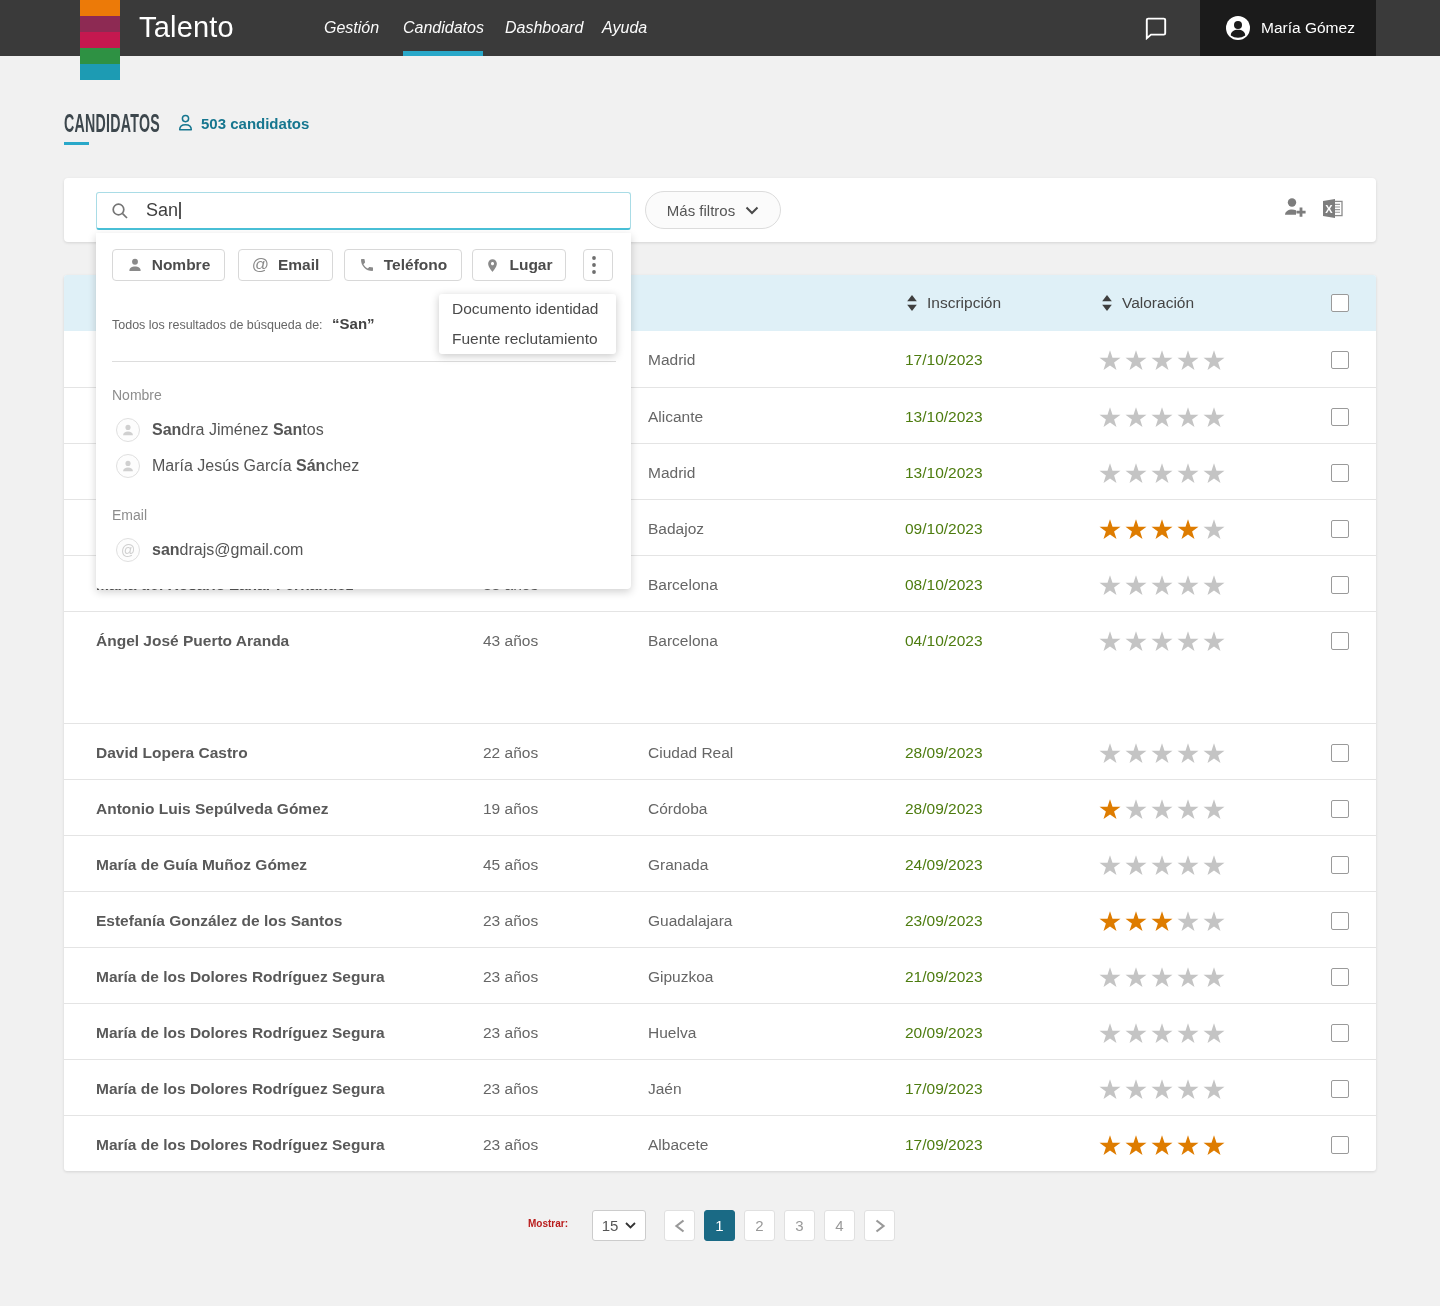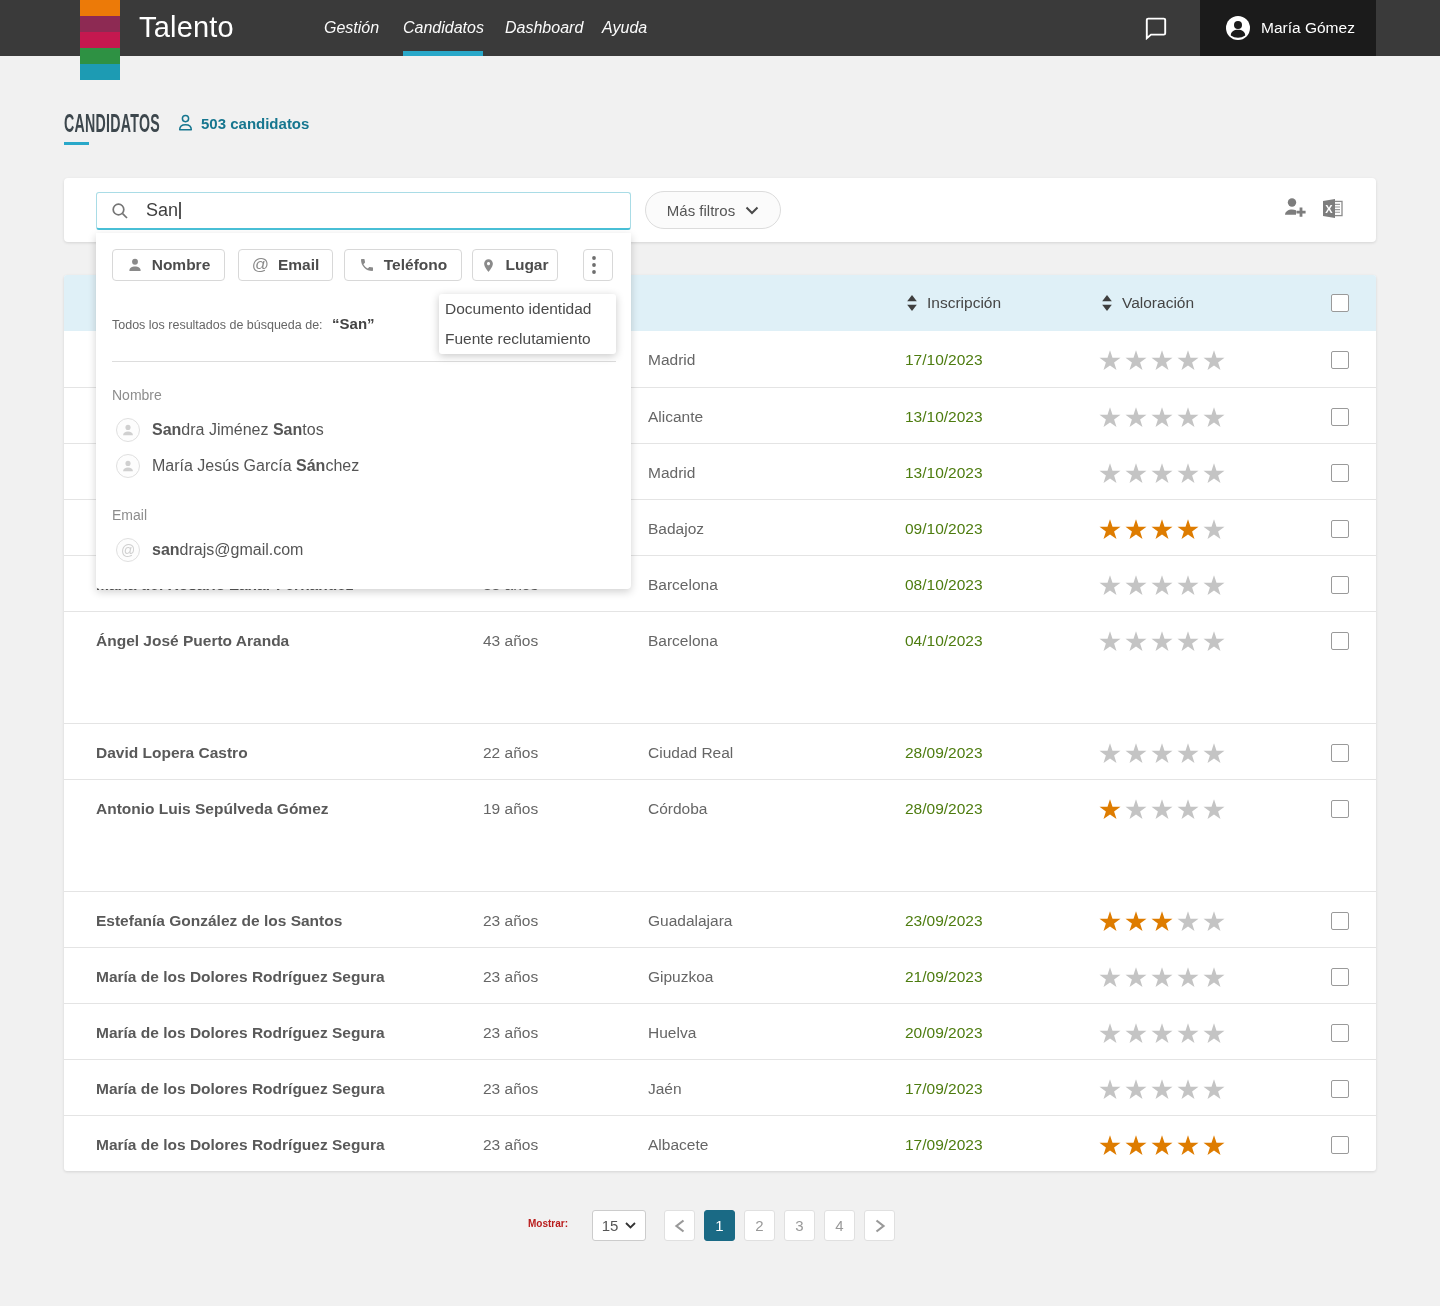--- a/index.html
+++ b/index.html
@@ -54,21 +54,21 @@
   .chip svg, .chip .at { margin-right:9px; }
   .at { font-size:17px; color:#8a8a8a; font-weight:400; }
   #p-all { position:absolute; left:16px; top:82px; font-size:12.5px; color:#666; }
   #p-all b { font-size:15px; color:#444; margin-left:6px; }
   #p-divider { position:absolute; left:16px; top:128px; width:504px; height:1px; background:#ddd; }
   .p-label { position:absolute; left:16px; font-size:14px; color:#8d8d8d; }
   .p-item { position:absolute; left:20px; height:24px; display:flex; align-items:center; font-size:16px; color:#555; }
   .p-av { width:24px; height:24px; border:1px solid #e0e0e0; border-radius:50%; background:#fdfdfd; display:flex; align-items:center; justify-content:center; margin-right:12px; color:#cfcfcf; }
   
   #menu2 { position:absolute; left:439px; top:294px; width:177px; height:60px; background:#fff; border-radius:3px; box-shadow:0 2px 8px rgba(0,0,0,0.22); z-index:25; }
-  #menu2 div { height:30px; line-height:30px; padding-left:6px; font-size:15.5px; color:#4a4a4a; }
+  #menu2 div { height:30px; line-height:30px; padding-left:13px; font-size:15.5px; color:#4a4a4a; }
 
   
   #mostrar { position:absolute; left:528px; top:1218px; font-size:10px; font-weight:600; color:#b91c1c; }
   #pagesel { position:absolute; left:592px; top:1210px; width:54px; height:31px; border:1px solid #ccc; border-radius:3px; background:#fff; display:flex; align-items:center; justify-content:center; font-size:15px; color:#555; }
   #pagesel svg { margin-left:7px; }
   .pgbtn { position:absolute; top:1210px; width:31px; height:31px; border:1px solid #e0e0e0; border-radius:3px; background:#fff; display:flex; align-items:center; justify-content:center; font-size:15px; color:#999; }
   .pgbtn.active { background:#1a6a85; border-color:#1a6a85; color:#fff; }
 </style>
 </head>
 <body>
@@ -263,20 +263,34 @@
       <span class="date">28/09/2023</span>
     <span class="stars"><svg class="stars-svg" width="126" height="21" viewBox="0 0 126 21">
           <polygon points="11.0,-0.4 13.5,7.1 21.5,7.2 15.1,11.9 17.5,19.5 11.0,14.9 4.5,19.5 6.9,11.9 0.5,7.2 8.5,7.1" fill="#de7c00" transform="translate(0,0.6)"></polygon>
           <polygon points="11.0,-0.4 13.5,7.1 21.5,7.2 15.1,11.9 17.5,19.5 11.0,14.9 4.5,19.5 6.9,11.9 0.5,7.2 8.5,7.1" fill="#c4c4c4" transform="translate(26,0.6)"></polygon>
           <polygon points="11.0,-0.4 13.5,7.1 21.5,7.2 15.1,11.9 17.5,19.5 11.0,14.9 4.5,19.5 6.9,11.9 0.5,7.2 8.5,7.1" fill="#c4c4c4" transform="translate(52,0.6)"></polygon>
           <polygon points="11.0,-0.4 13.5,7.1 21.5,7.2 15.1,11.9 17.5,19.5 11.0,14.9 4.5,19.5 6.9,11.9 0.5,7.2 8.5,7.1" fill="#c4c4c4" transform="translate(78,0.6)"></polygon>
           <polygon points="11.0,-0.4 13.5,7.1 21.5,7.2 15.1,11.9 17.5,19.5 11.0,14.9 4.5,19.5 6.9,11.9 0.5,7.2 8.5,7.1" fill="#c4c4c4" transform="translate(104,0.6)"></polygon>
         </svg></span>
     <span class="cb"></span>
   </div>
+  <div class="row" style="top:560px">
+    <span class="name">María de Guía Muñoz Gómez</span>
+      <span class="age">45 años</span>
+      <span class="city">Granada</span>
+      <span class="date">24/09/2023</span>
+    <span class="stars"><svg class="stars-svg" width="126" height="21" viewBox="0 0 126 21">
+          <polygon points="11.0,-0.4 13.5,7.1 21.5,7.2 15.1,11.9 17.5,19.5 11.0,14.9 4.5,19.5 6.9,11.9 0.5,7.2 8.5,7.1" fill="#c4c4c4" transform="translate(0,0.6)"></polygon>
+          <polygon points="11.0,-0.4 13.5,7.1 21.5,7.2 15.1,11.9 17.5,19.5 11.0,14.9 4.5,19.5 6.9,11.9 0.5,7.2 8.5,7.1" fill="#c4c4c4" transform="translate(26,0.6)"></polygon>
+          <polygon points="11.0,-0.4 13.5,7.1 21.5,7.2 15.1,11.9 17.5,19.5 11.0,14.9 4.5,19.5 6.9,11.9 0.5,7.2 8.5,7.1" fill="#c4c4c4" transform="translate(52,0.6)"></polygon>
+          <polygon points="11.0,-0.4 13.5,7.1 21.5,7.2 15.1,11.9 17.5,19.5 11.0,14.9 4.5,19.5 6.9,11.9 0.5,7.2 8.5,7.1" fill="#c4c4c4" transform="translate(78,0.6)"></polygon>
+          <polygon points="11.0,-0.4 13.5,7.1 21.5,7.2 15.1,11.9 17.5,19.5 11.0,14.9 4.5,19.5 6.9,11.9 0.5,7.2 8.5,7.1" fill="#c4c4c4" transform="translate(104,0.6)"></polygon>
+        </svg></span>
+    <span class="cb"></span>
+  </div>
   <div class="row" style="top:616px">
     <span class="name">Estefanía González de los Santos</span>
       <span class="age">23 años</span>
       <span class="city">Guadalajara</span>
       <span class="date">23/09/2023</span>
     <span class="stars"><svg class="stars-svg" width="126" height="21" viewBox="0 0 126 21">
           <polygon points="11.0,-0.4 13.5,7.1 21.5,7.2 15.1,11.9 17.5,19.5 11.0,14.9 4.5,19.5 6.9,11.9 0.5,7.2 8.5,7.1" fill="#de7c00" transform="translate(0,0.6)"></polygon>
           <polygon points="11.0,-0.4 13.5,7.1 21.5,7.2 15.1,11.9 17.5,19.5 11.0,14.9 4.5,19.5 6.9,11.9 0.5,7.2 8.5,7.1" fill="#de7c00" transform="translate(26,0.6)"></polygon>
           <polygon points="11.0,-0.4 13.5,7.1 21.5,7.2 15.1,11.9 17.5,19.5 11.0,14.9 4.5,19.5 6.9,11.9 0.5,7.2 8.5,7.1" fill="#de7c00" transform="translate(52,0.6)"></polygon>
           <polygon points="11.0,-0.4 13.5,7.1 21.5,7.2 15.1,11.9 17.5,19.5 11.0,14.9 4.5,19.5 6.9,11.9 0.5,7.2 8.5,7.1" fill="#c4c4c4" transform="translate(78,0.6)"></polygon>
@@ -353,21 +367,21 @@
   <div class="chip" style="left:142px; width:95px">
       <span class="at">@</span>
       <span>Email</span>
     </div>
   <div class="chip" style="left:248px; width:118px">
       <svg width="16" height="16" viewBox="0 0 24 24" fill="#8a8a8a">
         <path d="M6.62 10.79c1.44 2.83 3.76 5.14 6.59 6.59l2.2-2.2c.27-.27.67-.36 1.02-.24 1.12.37 2.33.57 3.57.57.55 0 1 .45 1 1V20c0 .55-.45 1-1 1-9.39 0-17-7.61-17-17 0-.55.45-1 1-1h3.5c.55 0 1 .45 1 1 0 1.25.2 2.45.57 3.57.11.35.03.74-.25 1.02l-2.2 2.2z"></path>
       </svg>
       <span>Teléfono</span>
     </div>
-  <div class="chip" style="left:376px; width:86px">
+  <div class="chip" style="left:376px; width:94px">
       <svg width="15" height="17" viewBox="0 0 24 24" fill="#8a8a8a">
         <path d="M12 2C8.13 2 5 5.13 5 9c0 5.25 7 13 7 13s7-7.75 7-13c0-3.87-3.13-7-7-7zm0 9.5c-1.38 0-2.5-1.12-2.5-2.5s1.12-2.5 2.5-2.5 2.5 1.12 2.5 2.5-1.12 2.5-2.5 2.5z"></path>
       </svg>
       <span>Lugar</span>
     </div>
   <div class="chip" style="left:487px; width:30px">
       <svg width="4" height="18" viewBox="0 0 4 18" fill="#6e6e6e">
         <circle cx="2" cy="2" r="1.9"></circle>
         <circle cx="2" cy="9" r="1.9"></circle>
         <circle cx="2" cy="16" r="1.9"></circle>

